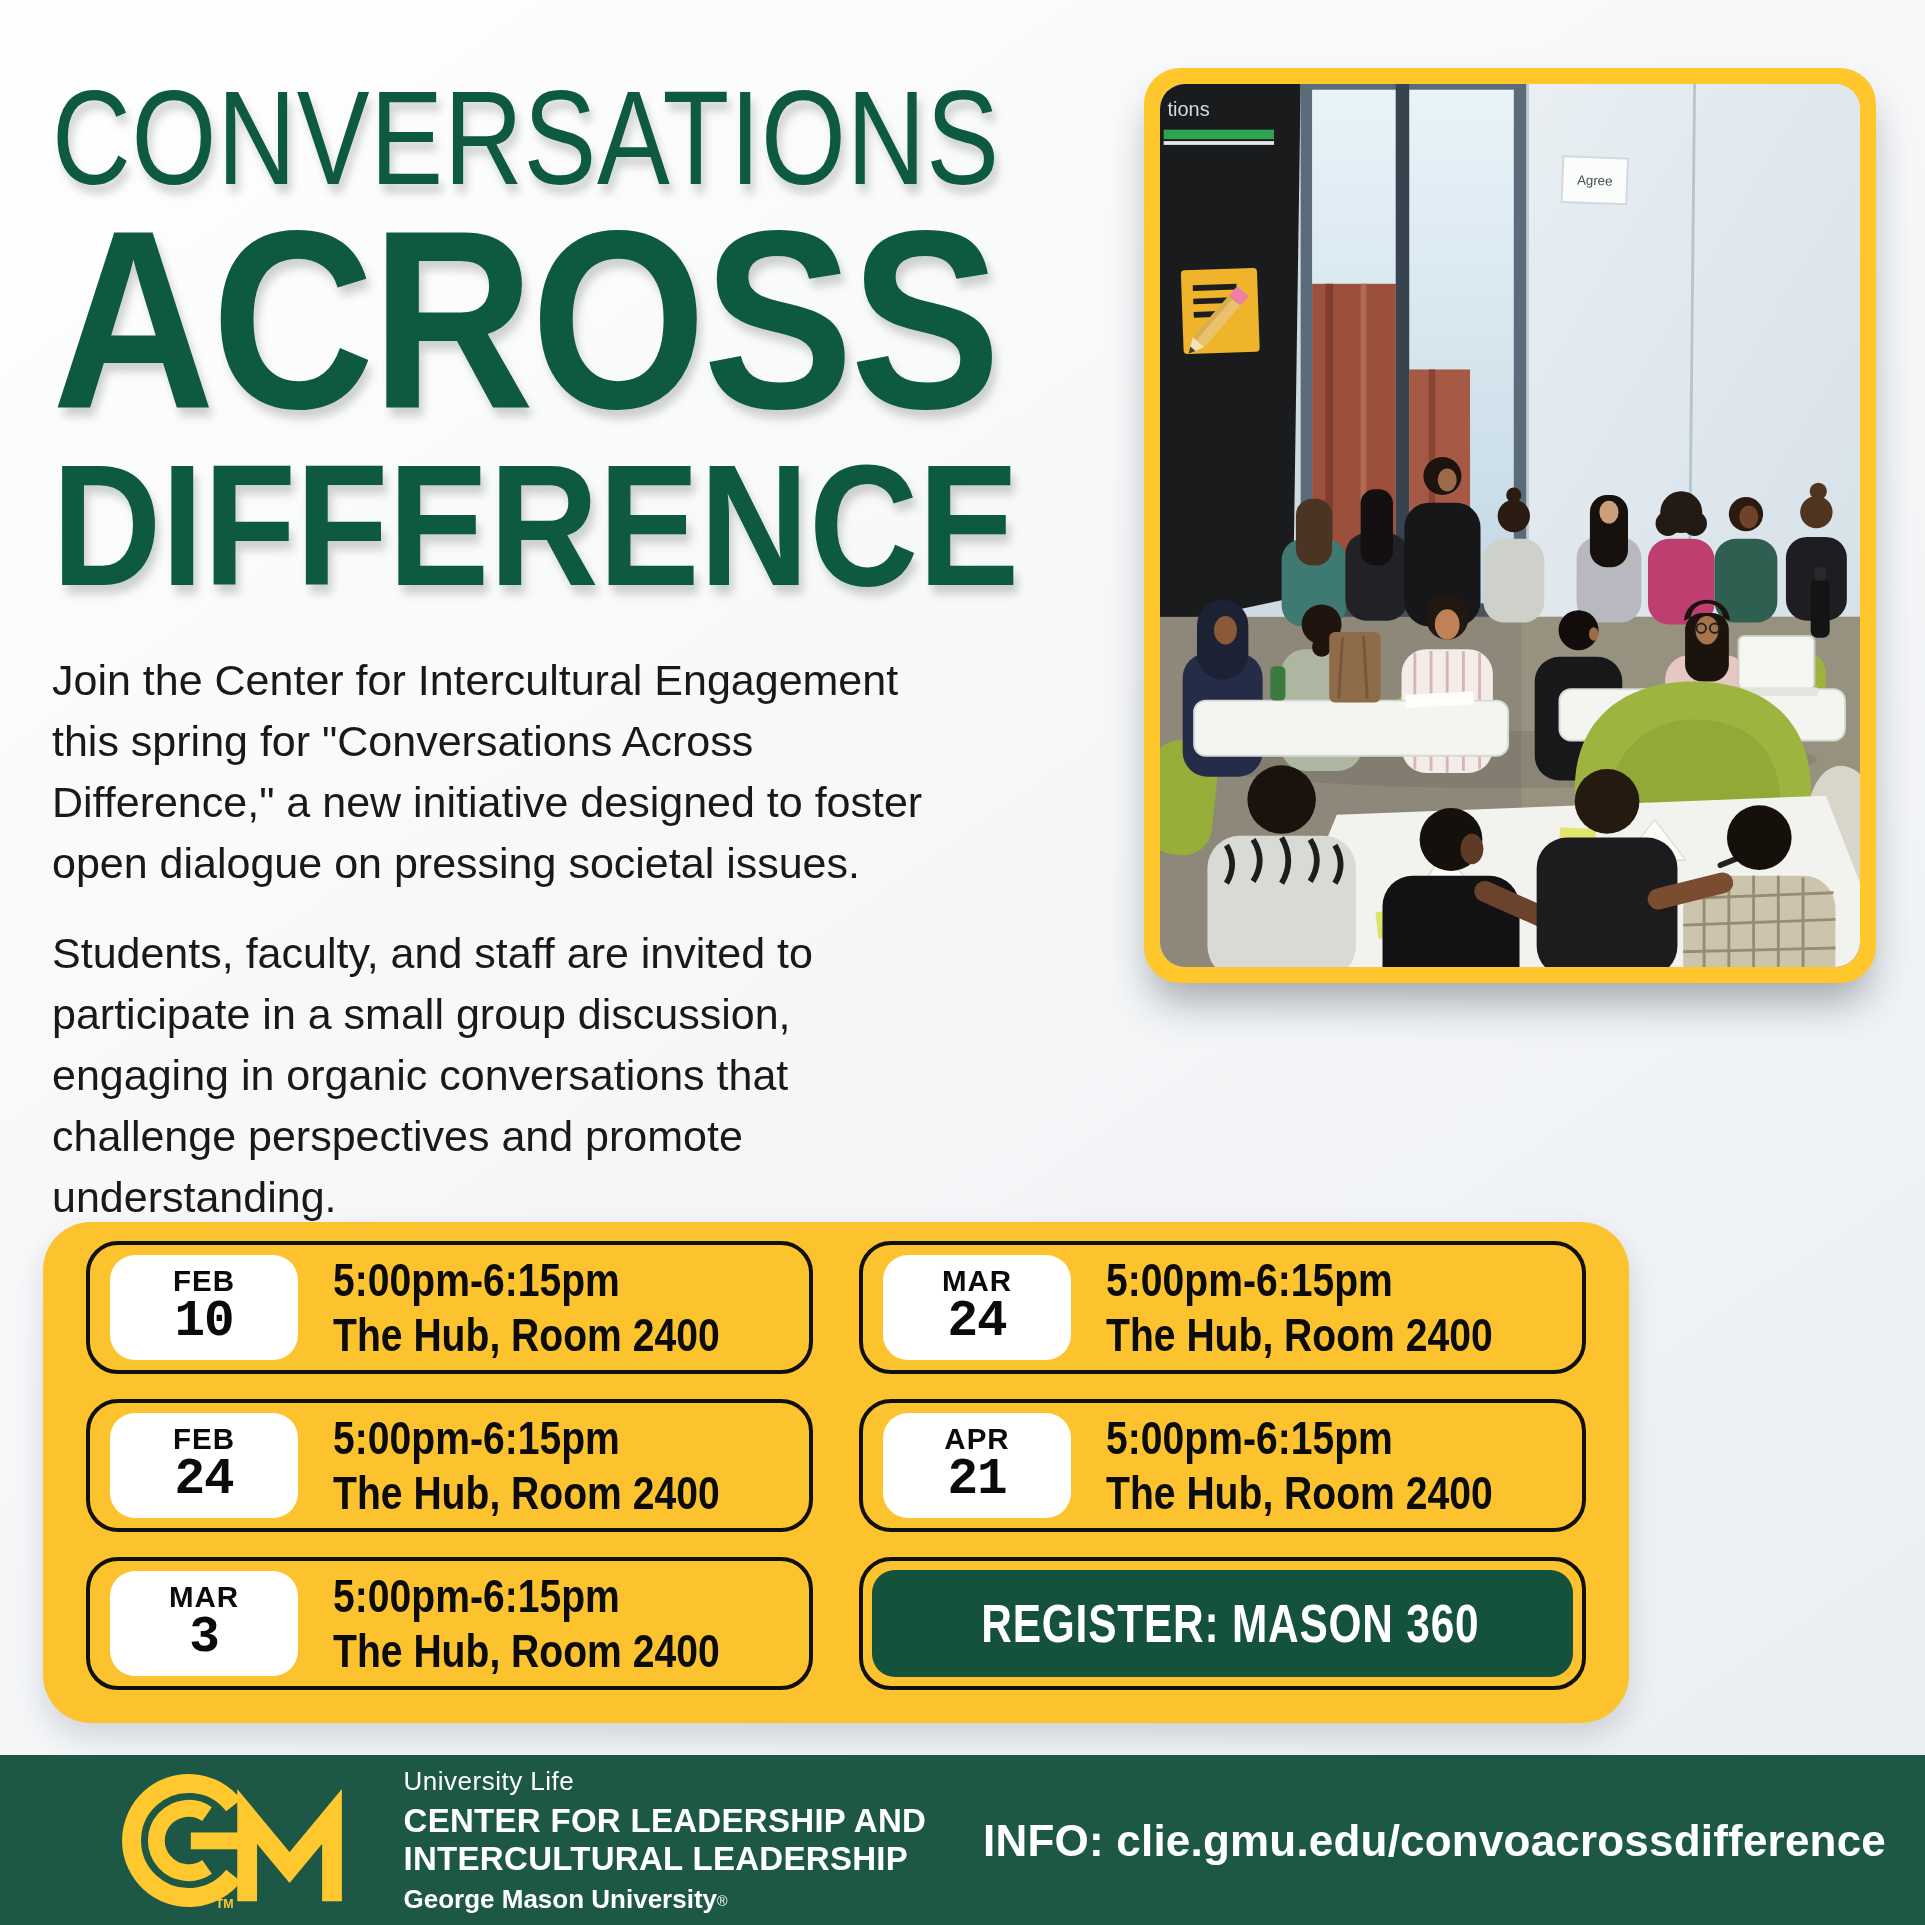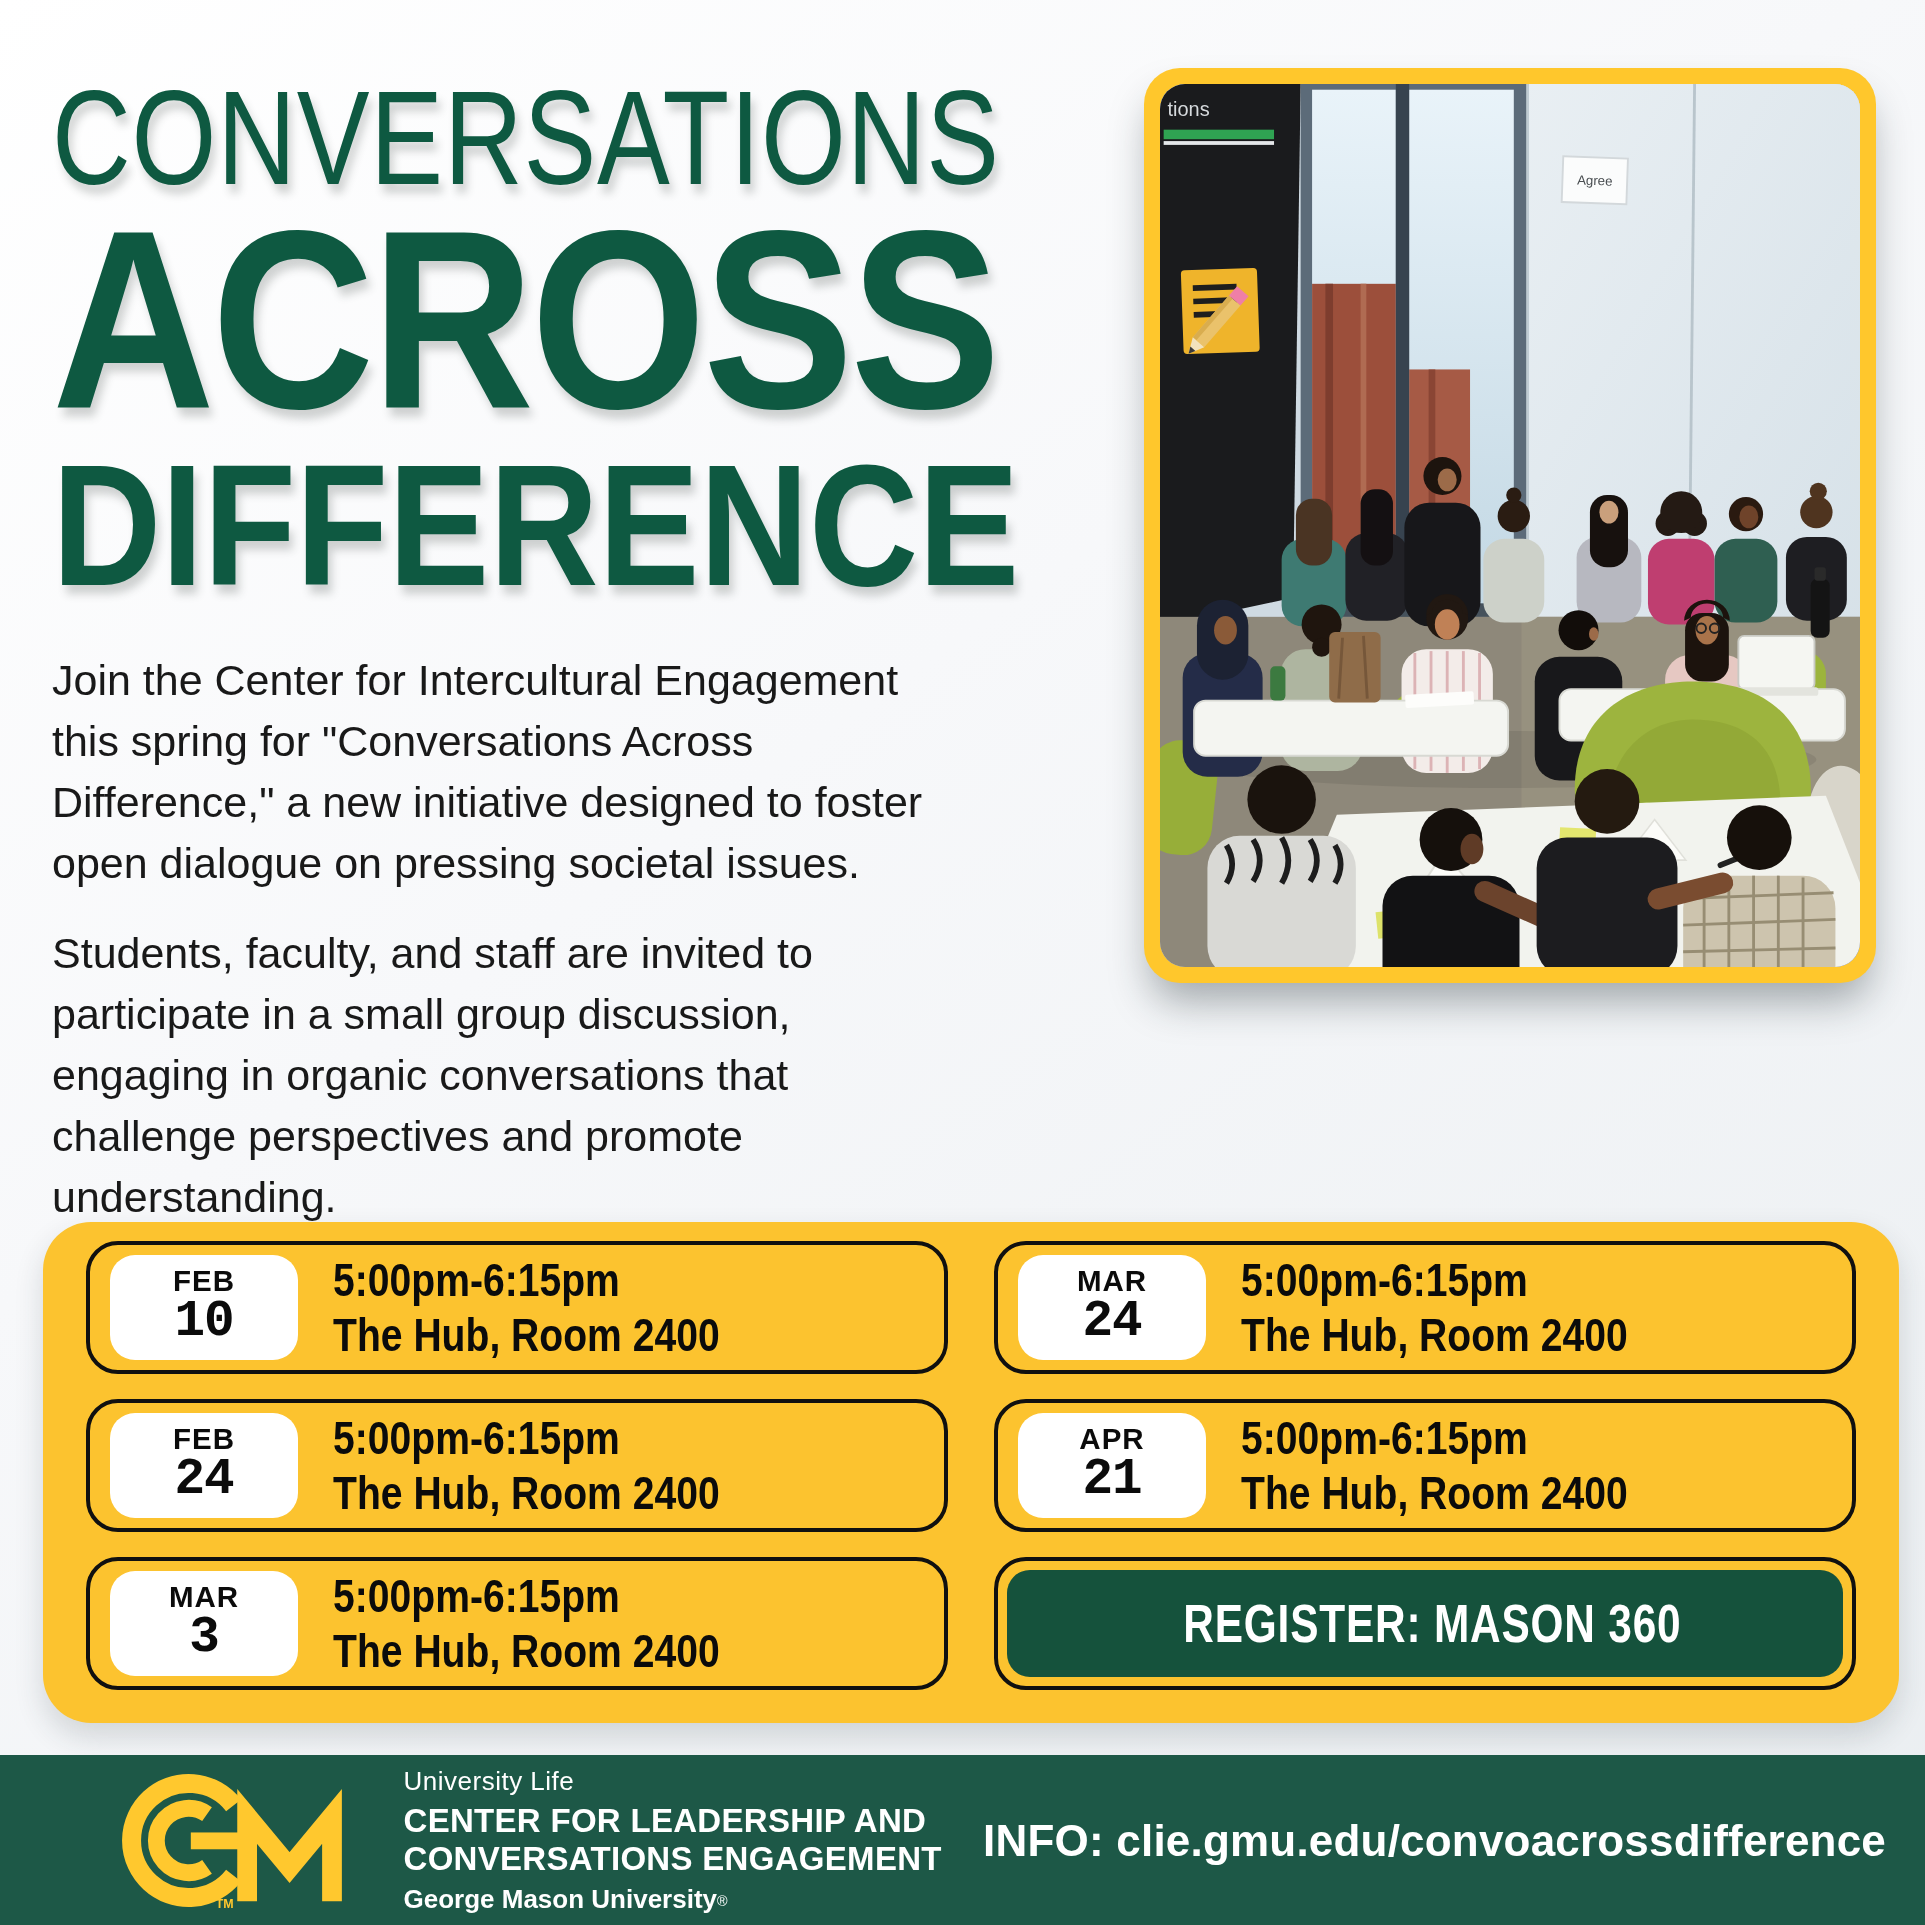--- a/index.html
+++ b/index.html
@@ -25,21 +25,21 @@
     line-height:61px;color:#191919;}
   .intro .p2{margin-top:28.5px;}
 
   
   .photo-frame{position:absolute;left:1144px;top:68px;width:732px;height:915px;
     background:#FFC72C;border-radius:36px;box-shadow:0 25px 40px -7.6px rgba(30,42,48,.38);}
   .photo{position:absolute;inset:16px;border-radius:25px;overflow:hidden;background:#cfdae2;}
   .photo svg{display:block;width:100%;height:100%;}
 
   
-  .panel{position:absolute;left:43px;top:1222px;width:1856px;height:501px;
+  .panel{position:absolute;left:43px;top:1222px;width:1586px;height:501px;
     background:#FCC32F;border-radius:48px;box-shadow:0 13.3px 28.5px rgba(40,50,55,.16);
     box-sizing:border-box;padding:19px 43px 28.5px 43px;
     display:grid;grid-template-columns:1fr 1fr;column-gap:46px;}
   .col{display:grid;grid-template-rows:repeat(3,133px);row-gap:25px;}
   .card{box-sizing:border-box;border:4.8px solid #101010;border-radius:32px;
     display:flex;align-items:center;padding-left:20px;position:relative;}
   .datebox{width:188px;height:105px;background:#ffffff;border-radius:25px;
     display:flex;flex-direction:column;align-items:center;justify-content:center;
     color:#0b0b0b;flex:none;}
   .datebox .month{font-size:29.5px;font-weight:700;line-height:28.5px;letter-spacing:1px;}
@@ -386,20 +386,20 @@
     <svg class="logo" width="285" height="139" viewBox="0 0 310 190">
       <path d="M156.5,47 A78,78 0 1 0 156.5,143" fill="none" stroke="#FFC82E" stroke-width="26"></path>
       <path d="M120.2,59 A44,44 0 1 0 120.2,131" fill="none" stroke="#FFC82E" stroke-width="23"></path>
       <rect x="98" y="84" width="72" height="23" fill="#FFC82E"></rect>
       <path d="M175,178 L175,62 L233,132 L291,62 L291,178" fill="none" stroke="#FFC82E" stroke-width="27" stroke-linejoin="miter"></path>
       <text x="132" y="187" font-size="17" font-weight="bold" fill="#FFC82E">TM</text>
     </svg>
     <div class="org">
       <div class="l1">University Life</div>
       <div class="l2">CENTER FOR LEADERSHIP AND</div>
-      <div class="l3">CONVERSATIONS ENGAGEMENT</div>
+      <div class="l3">INTERCULTURAL LEADERSHIP</div>
       <div class="l4"><span>George Mason University</span><span class="reg">®</span></div>
     </div>
     <div class="info">INFO: clie.gmu.edu/convoacrossdifference</div>
   </div>
 
 </div>
 
 
 </body></html>

